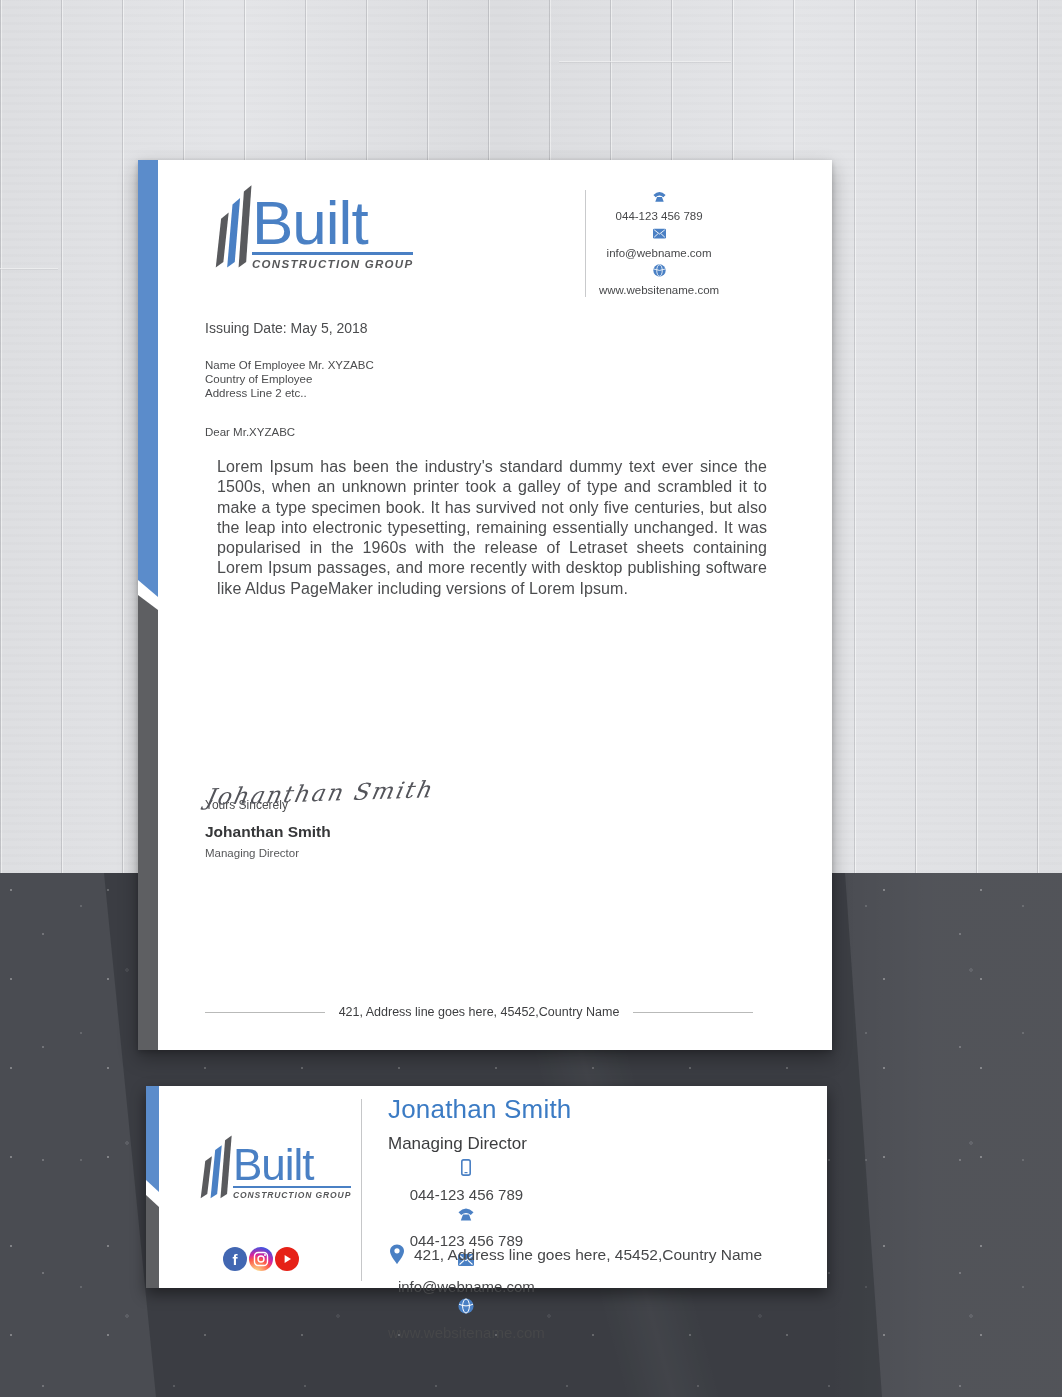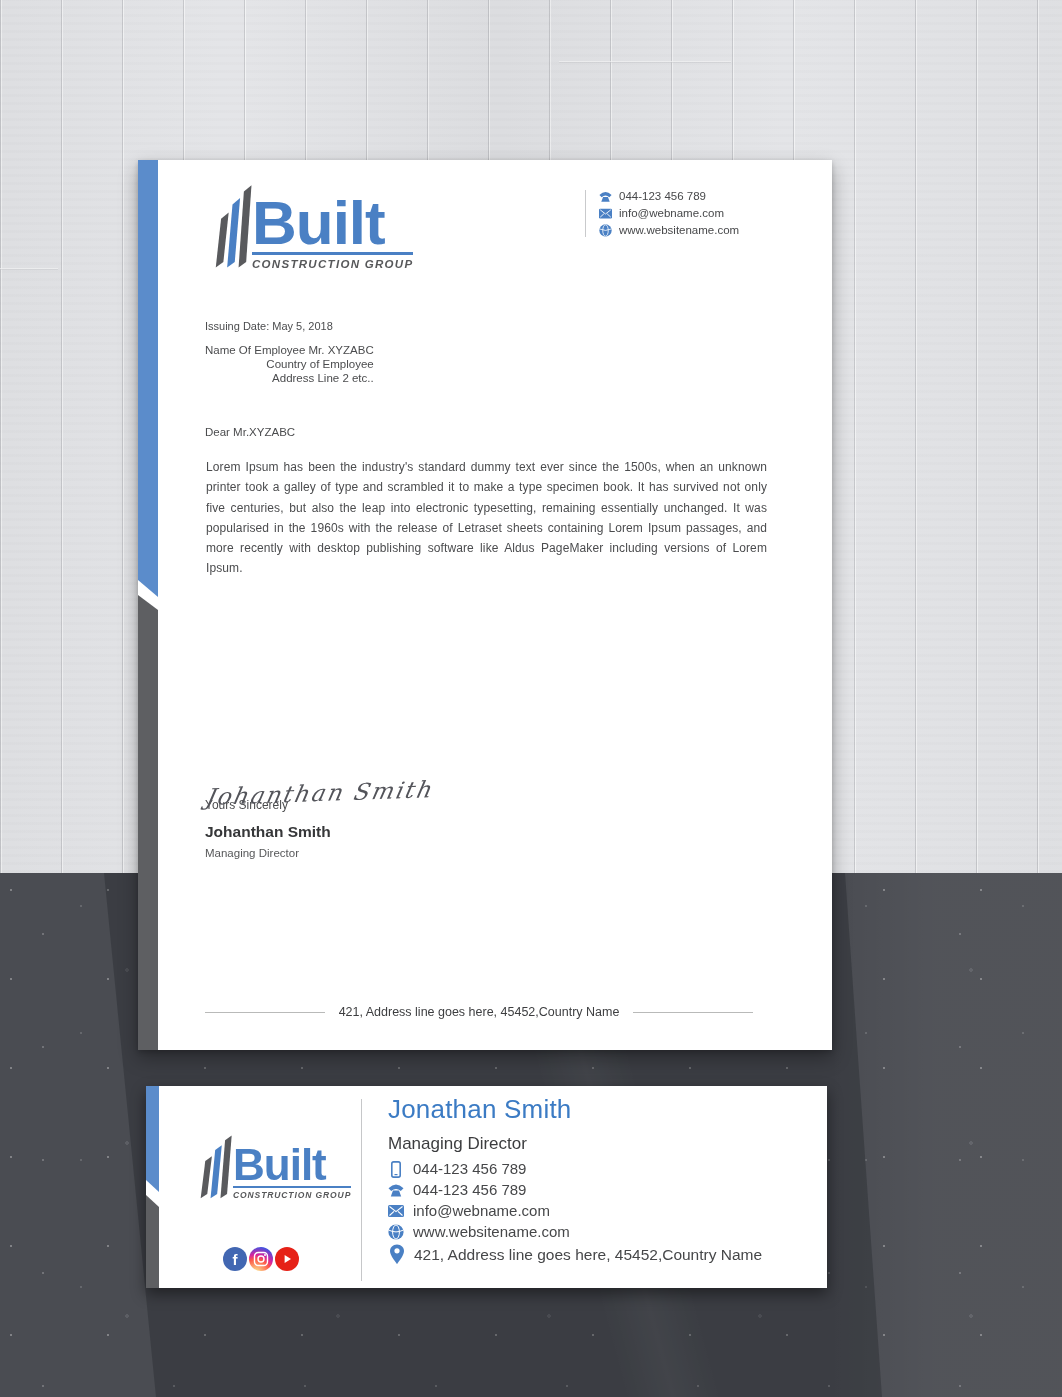--- a/index.html
+++ b/index.html
@@ -36,43 +36,43 @@
     box-shadow:0 8px 18px rgba(0,0,0,0.32), 0 2px 5px rgba(0,0,0,0.18);}
   .lh-bar-blue{position:absolute;left:0;top:0;width:20px;height:437px;background:#5b8ccb;
     -webkit-clip-path:polygon(0 0,20px 0,20px 437px,0 420px);clip-path:polygon(0 0,20px 0,20px 437px,0 420px);}
   .lh-bar-gray{position:absolute;left:0;top:0;width:20px;height:890px;background:#5e5f62;
     -webkit-clip-path:polygon(0 435px,20px 450px,20px 890px,0 890px);clip-path:polygon(0 435px,20px 450px,20px 890px,0 890px);}
 
   
   .logo{position:absolute;}
   .logo svg.bars{position:absolute;left:0;bottom:0;}
   .logo .logo-text{position:absolute;}
-  .logo-name{font-weight:bold;color:#4a80c4;letter-spacing:-1px;margin-top:24px;}
+  .logo-name{font-weight:normal;color:#4a80c4;letter-spacing:-1px;margin-top:24px;}
   .logo-rule{background:#4a80c4;}
   .logo-tagline{font-weight:bold;color:#57585a;white-space:nowrap;font-style:italic;}
 
   .lh-logo{left:77px;top:22px;width:230px;height:88px;}
   .lh-logo svg.bars{width:38px;height:88px;}
   .lh-logo .logo-text{left:37px;bottom:0;}
   .lh-logo .logo-name{font-size:62px;line-height:56px;}
   .lh-logo .logo-rule{height:3px;margin-top:1px;}
   .lh-logo .logo-tagline{font-size:11.5px;letter-spacing:1.3px;margin-top:3px;}
 
   
   .lh-contact{position:absolute;left:447px;top:30px;border-left:1px solid #c9cacc;padding-left:13px;
     display:flex;flex-direction:column;gap:4px;}
-  .c-row{display:flex;align-items:center;gap:7px;font-size:11.5px;color:#47484a;line-height:13px;}
+  .c-row{display:flex;align-items:center;gap:7px;font-size:11.5px;color:#47484a;line-height:13px;flex-direction:column;}
   .c-row svg{flex:none;}
 
   
-  .lh-date{position:absolute;left:67px;top:160px;font-size:11px;color:#4b4c4e;}
-  .lh-recipient{position:absolute;left:67px;top:183px;font-size:11.5px;color:#4b4c4e;line-height:14px;text-align:right;}
+  .lh-date{position:absolute;left:67px;top:160px;font-size:14px;color:#4b4c4e;}
+  .lh-recipient{position:absolute;left:67px;top:198px;font-size:11.5px;color:#4b4c4e;line-height:14px;}
   .lh-salutation{position:absolute;left:67px;top:266px;font-size:11.5px;color:#4b4c4e;}
   .lh-body{position:absolute;left:67px;top:297px;width:562px;}
-  .lh-body p{margin:0 0 20px 1px;font-size:12px;line-height:20.3px;color:#4b4c4e;text-align:justify;letter-spacing:0.1px;}
+  .lh-body p{margin:0 0 20px 12px;font-size:16px;line-height:20.3px;color:#4b4c4e;text-align:justify;letter-spacing:0.1px;}
   .lh-closing{position:absolute;left:67px;top:606px;font-size:12px;color:#4b4c4e;margin-top:32px;}
   .lh-sig{position:absolute;left:66px;top:624px;font-family:"DejaVu Serif",serif;font-style:italic;
     font-size:23px;color:#53545a;letter-spacing:2px;transform:skewX(-15deg) rotate(-2deg);transform-origin:left bottom;}
   .lh-signer{position:absolute;left:67px;top:663px;font-size:15.5px;font-weight:bold;color:#363739;}
   .lh-signer-title{position:absolute;left:67px;top:687px;font-size:11.5px;color:#57585a;}
   .lh-footer{position:absolute;left:67px;top:845px;width:548px;display:flex;align-items:center;gap:14px;}
   .lh-footer .rule{flex:1;height:1px;background:#b9bab9;}
   .lh-footer .addr{font-size:12.5px;color:#3d3e40;white-space:nowrap;}
 
   

